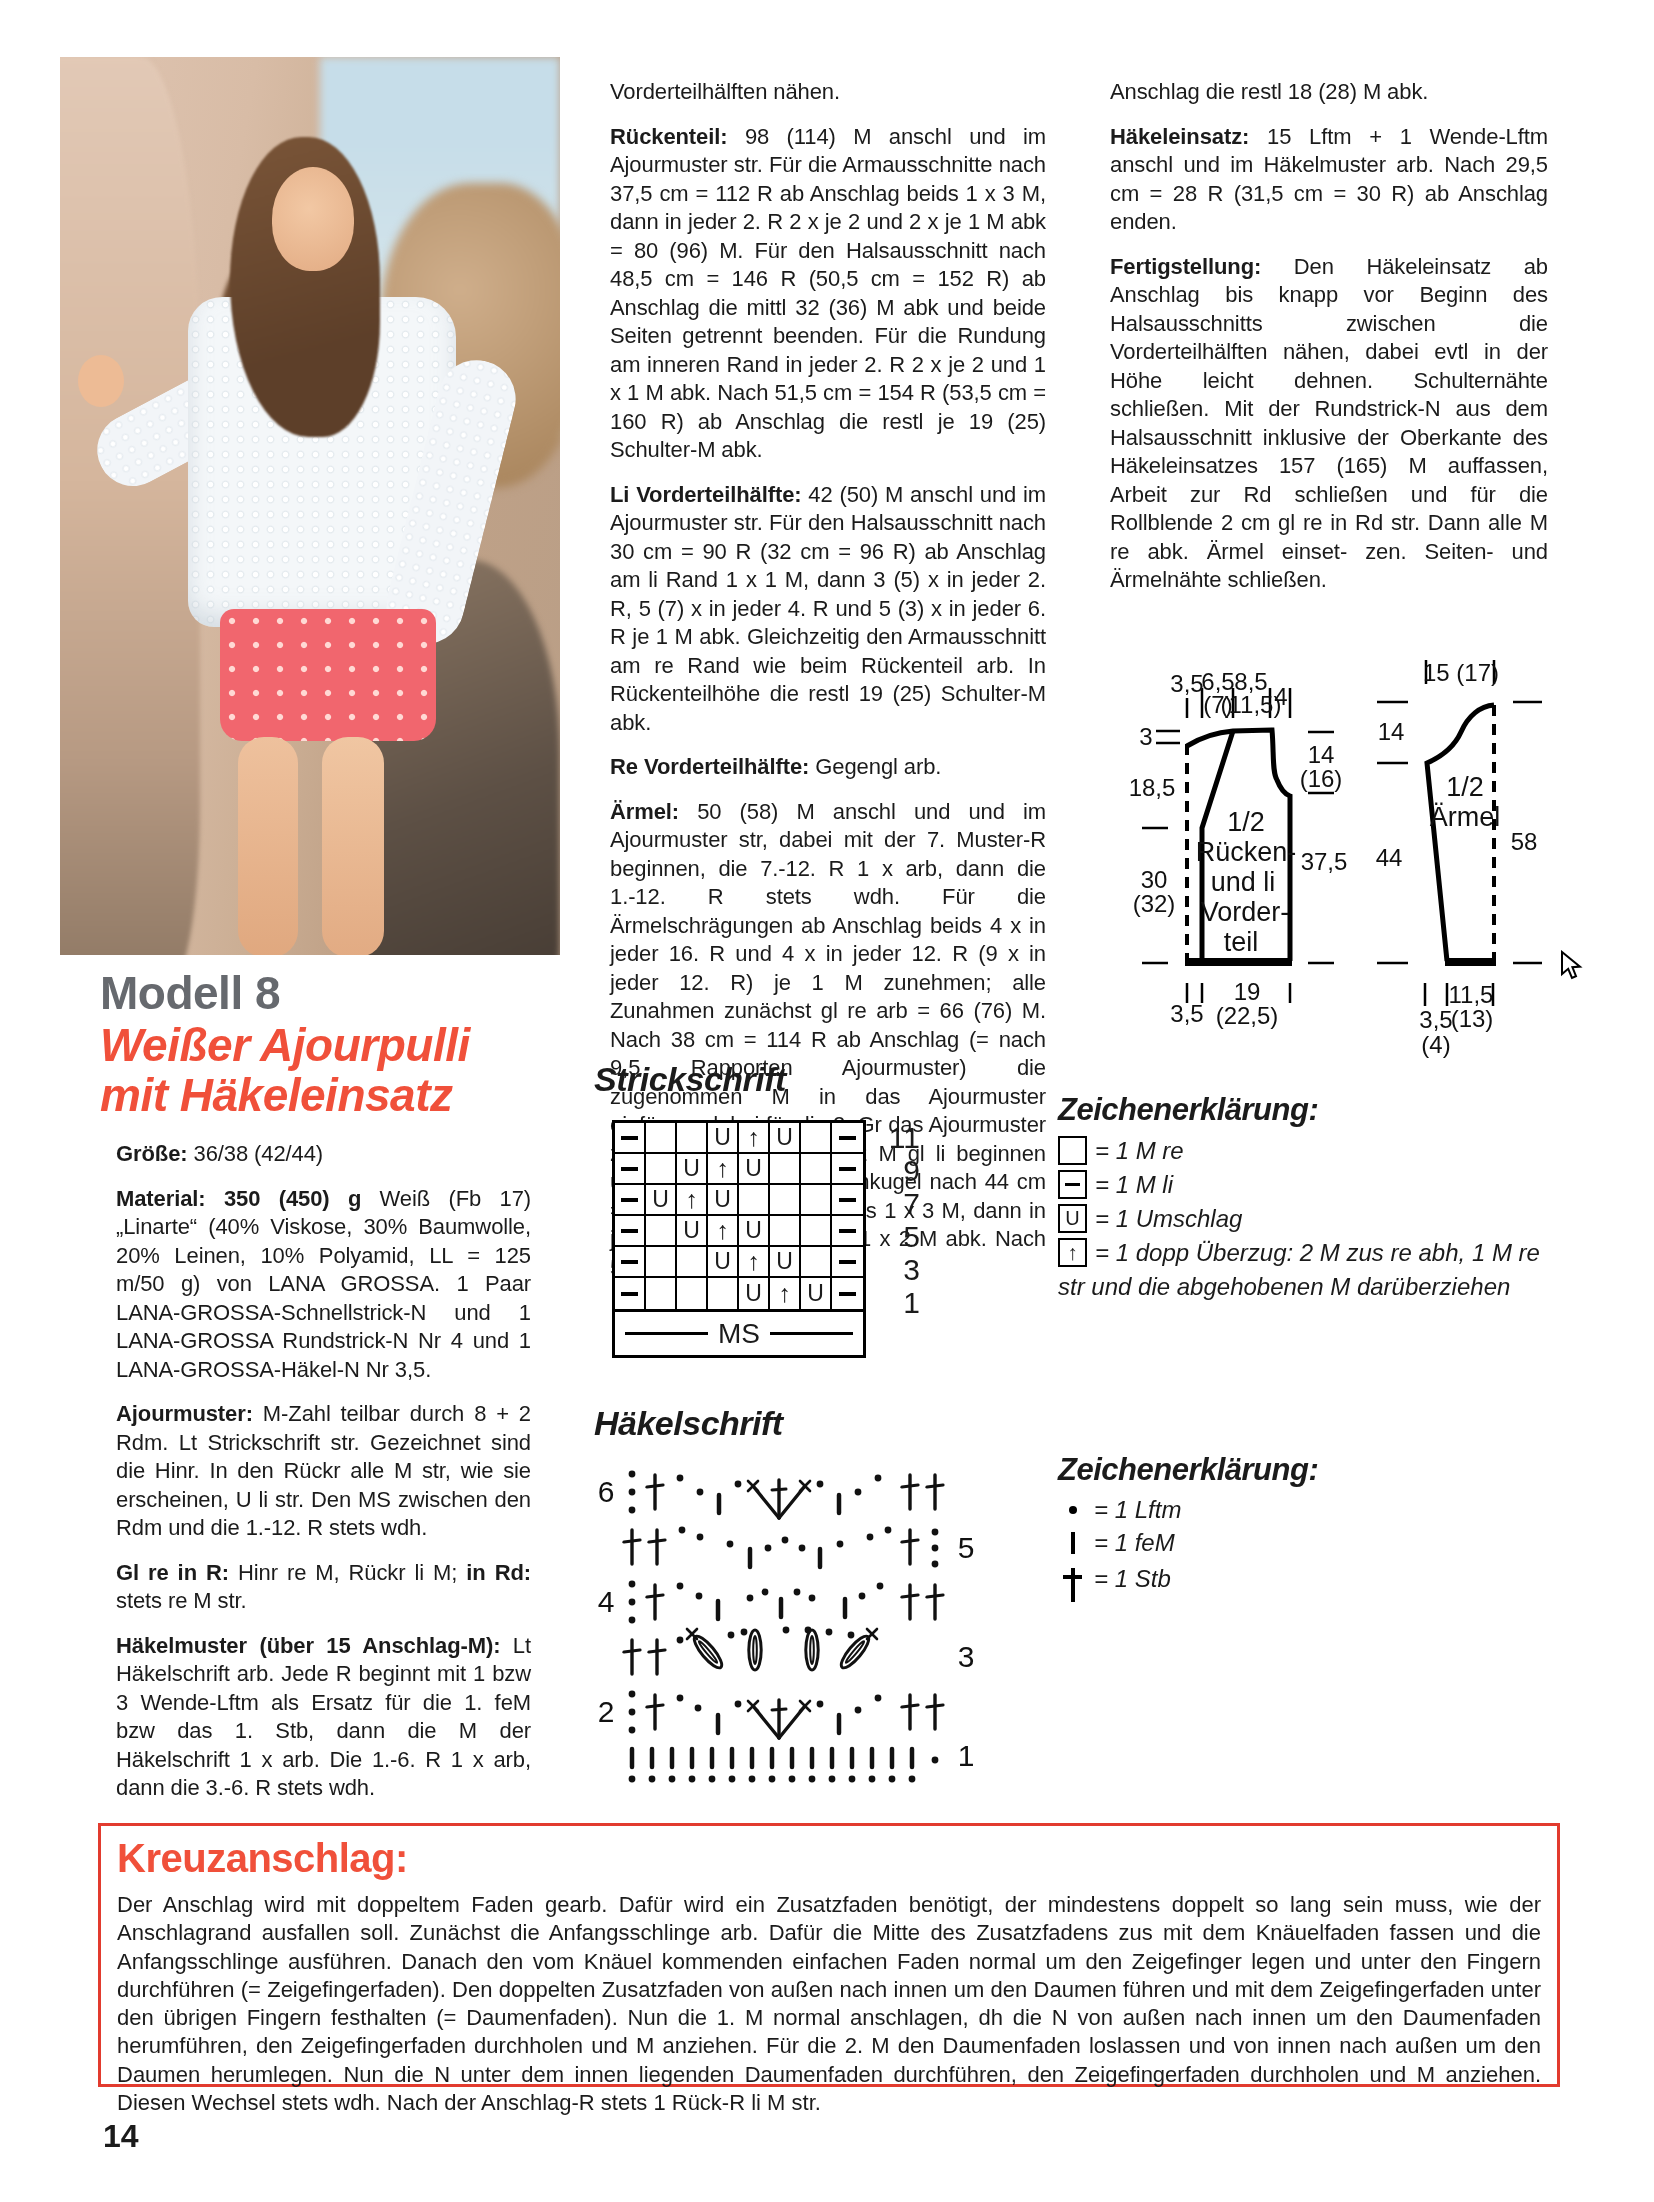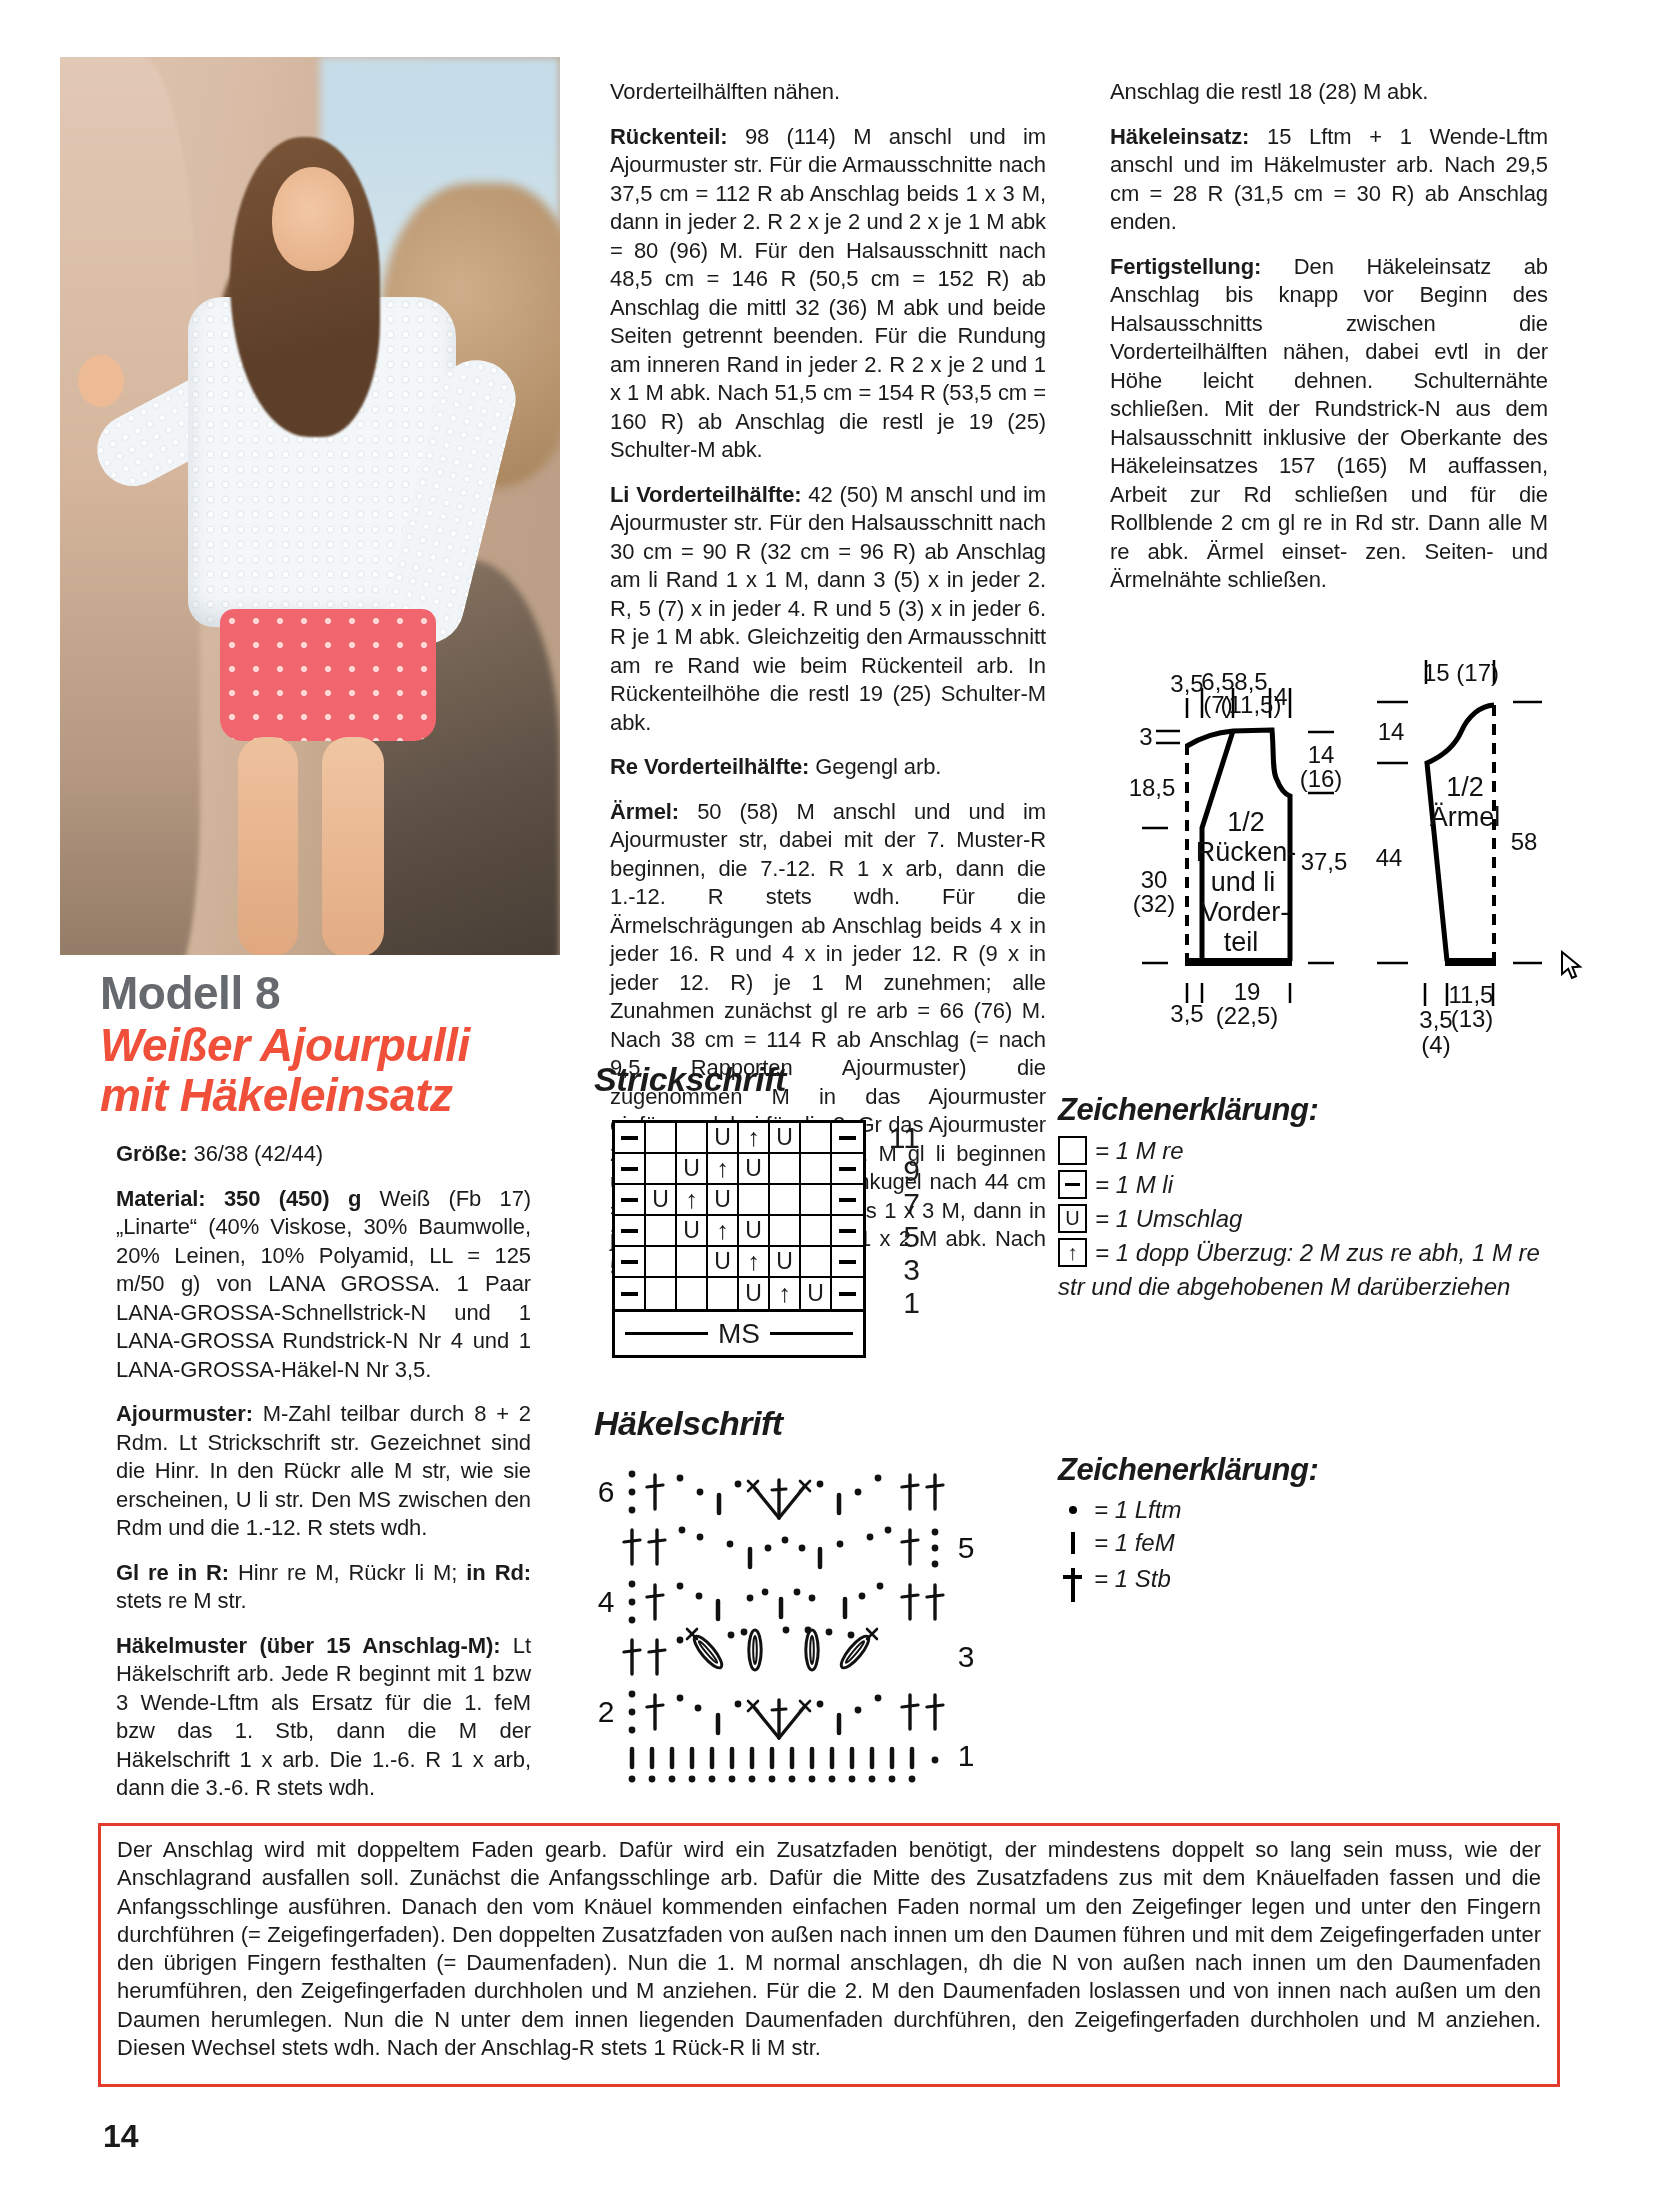--- a/index.html
+++ b/index.html
@@ -592,20 +592,21 @@
       <div class="lrow">
         <span class="csym">
           <span class="sym-stb"></span>
         </span>
         <span>= 1 Stb</span>
       </div>
     </div>
 </div>
 
 <div class="abs red-box">
+  <h2>Kreuzanschlag:</h2>
   <p>Der Anschlag wird mit doppeltem Faden gearb. Dafür wird ein Zusatzfaden benötigt, der mindestens doppelt so lang sein muss, wie der Anschlagrand ausfallen soll. Zunächst die Anfangsschlinge arb. Dafür die Mitte des Zusatzfadens zus mit dem Knäuelfaden fassen und die Anfangsschlinge ausführen. Danach den vom Knäuel kommenden einfachen Faden normal um den Zeigefinger legen und unter den Fingern durchführen (= Zeigefingerfaden). Den doppelten Zusatzfaden von außen nach innen um den Daumen führen und mit dem Zeigefingerfaden unter den übrigen Fingern festhalten (= Daumenfaden). Nun die 1. M normal anschlagen, dh die N von außen nach innen um den Daumenfaden herumführen, den Zeigefingerfaden durchholen und M anziehen. Für die 2. M den Daumenfaden loslassen und von innen nach außen um den Daumen herumlegen. Nun die N unter dem innen liegenden Daumenfaden durchführen, den Zeigefingerfaden durchholen und M anziehen. Diesen Wechsel stets wdh. Nach der Anschlag-R stets 1 Rück-R li M str.</p>
 </div>
 
 <div class="abs page-number">14</div>
 
 <svg class="abs" style="left:1560px;top:950px" width="30" height="34" viewBox="0 0 30 34">
   <polygon points="2,2 2,24 8.2,18.8 12,28 16,26.2 12.4,17.2 20,16.6" fill="#fff" stroke="#000" stroke-width="2"></polygon>
 </svg>
 
 </body></html>

